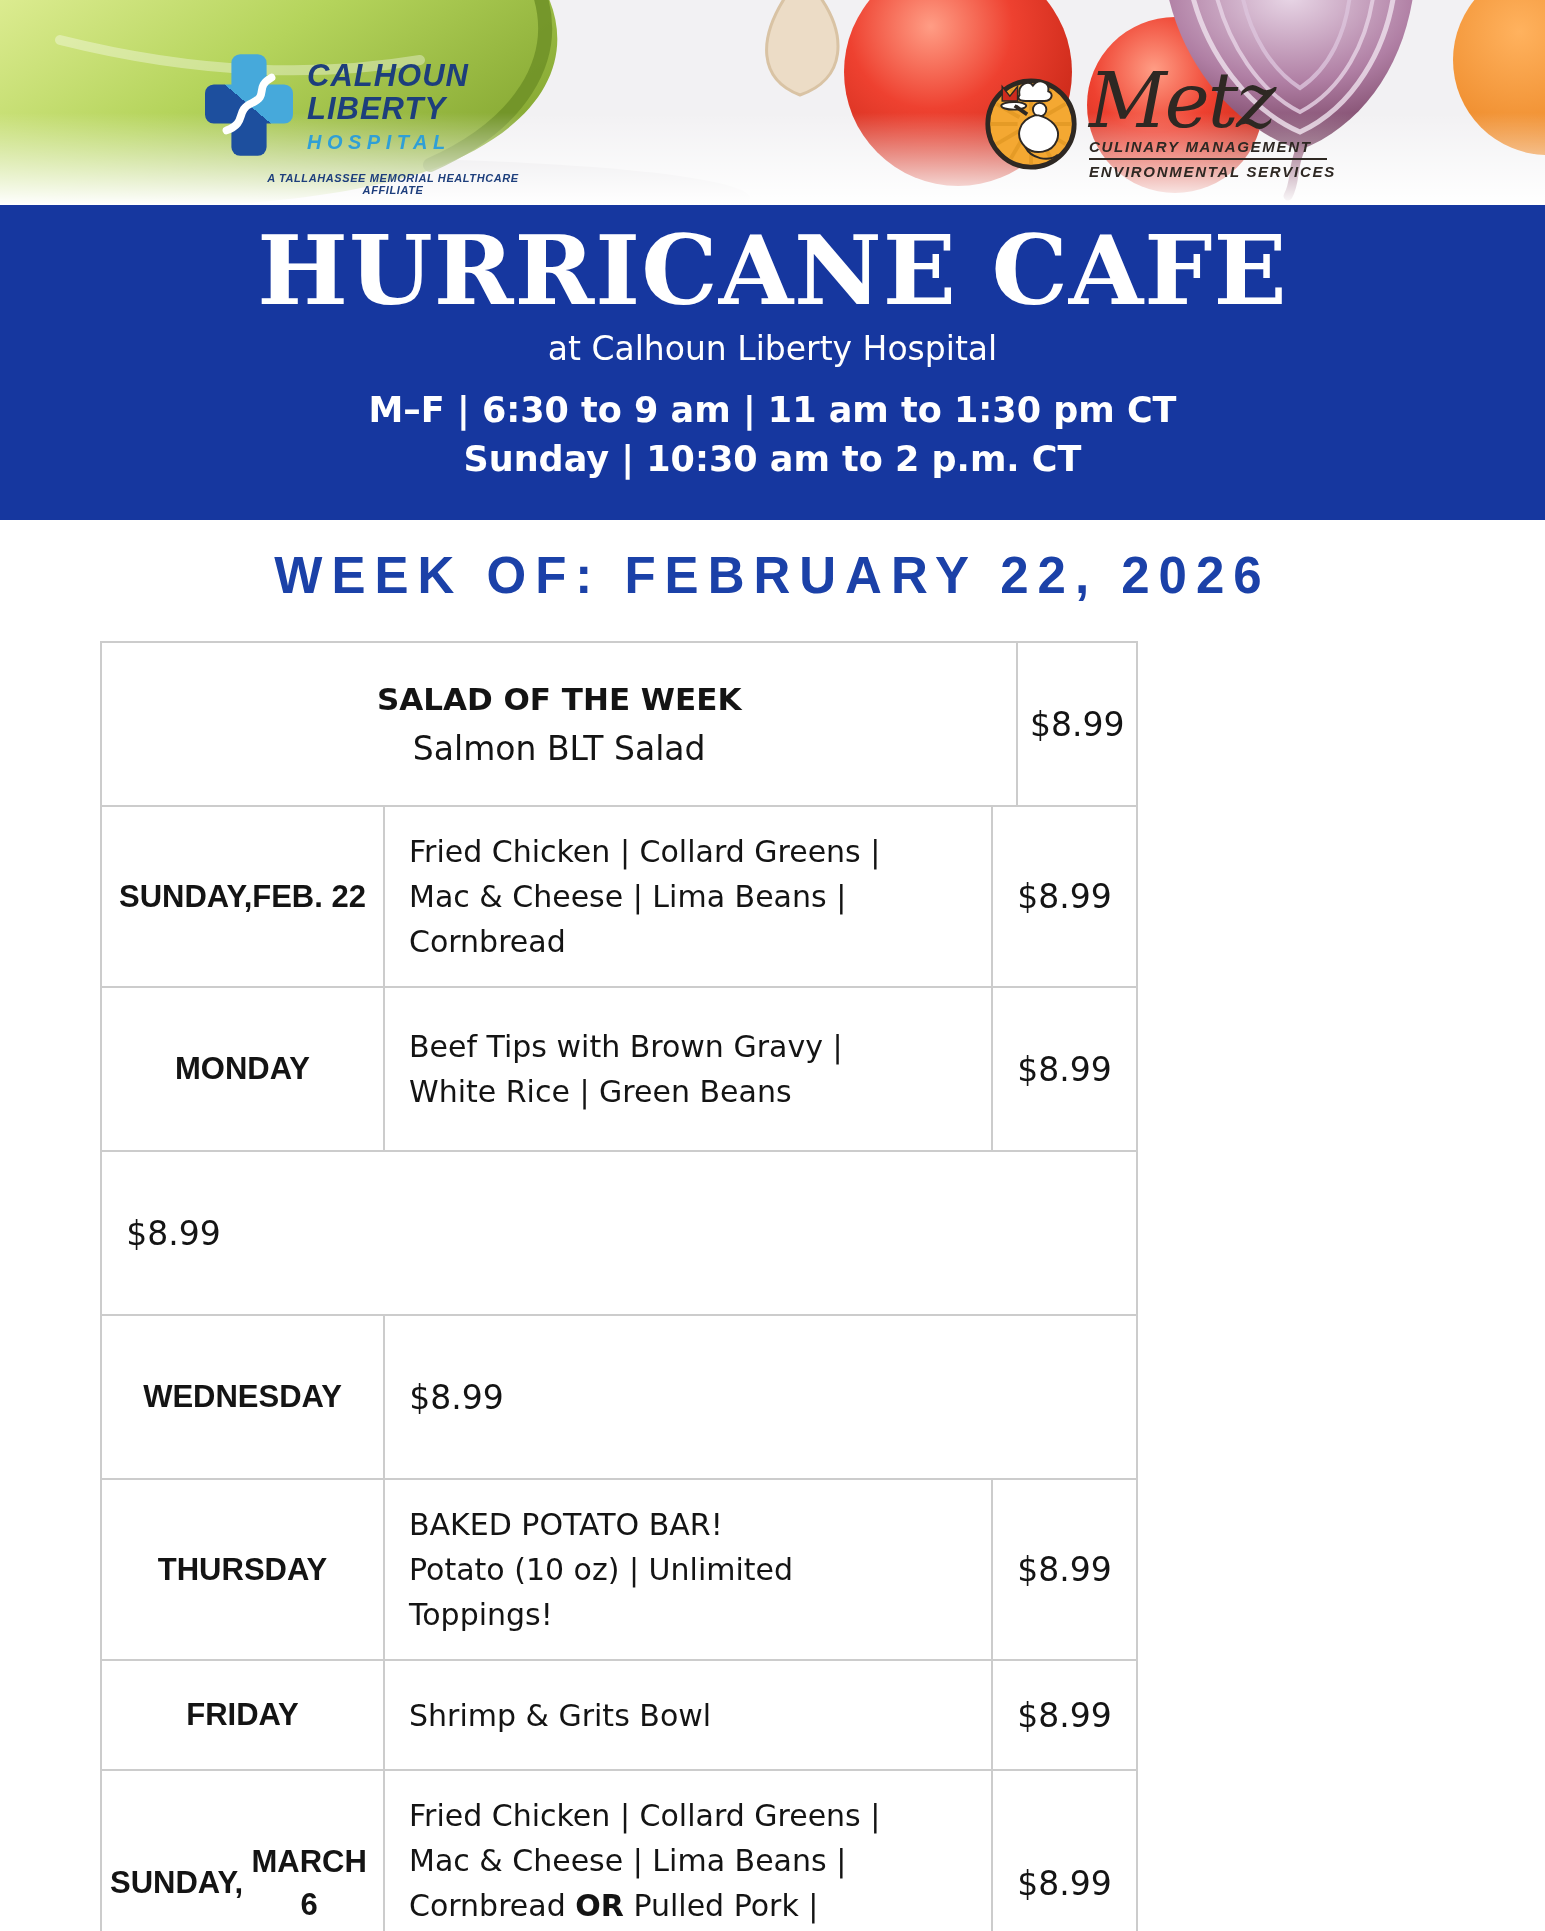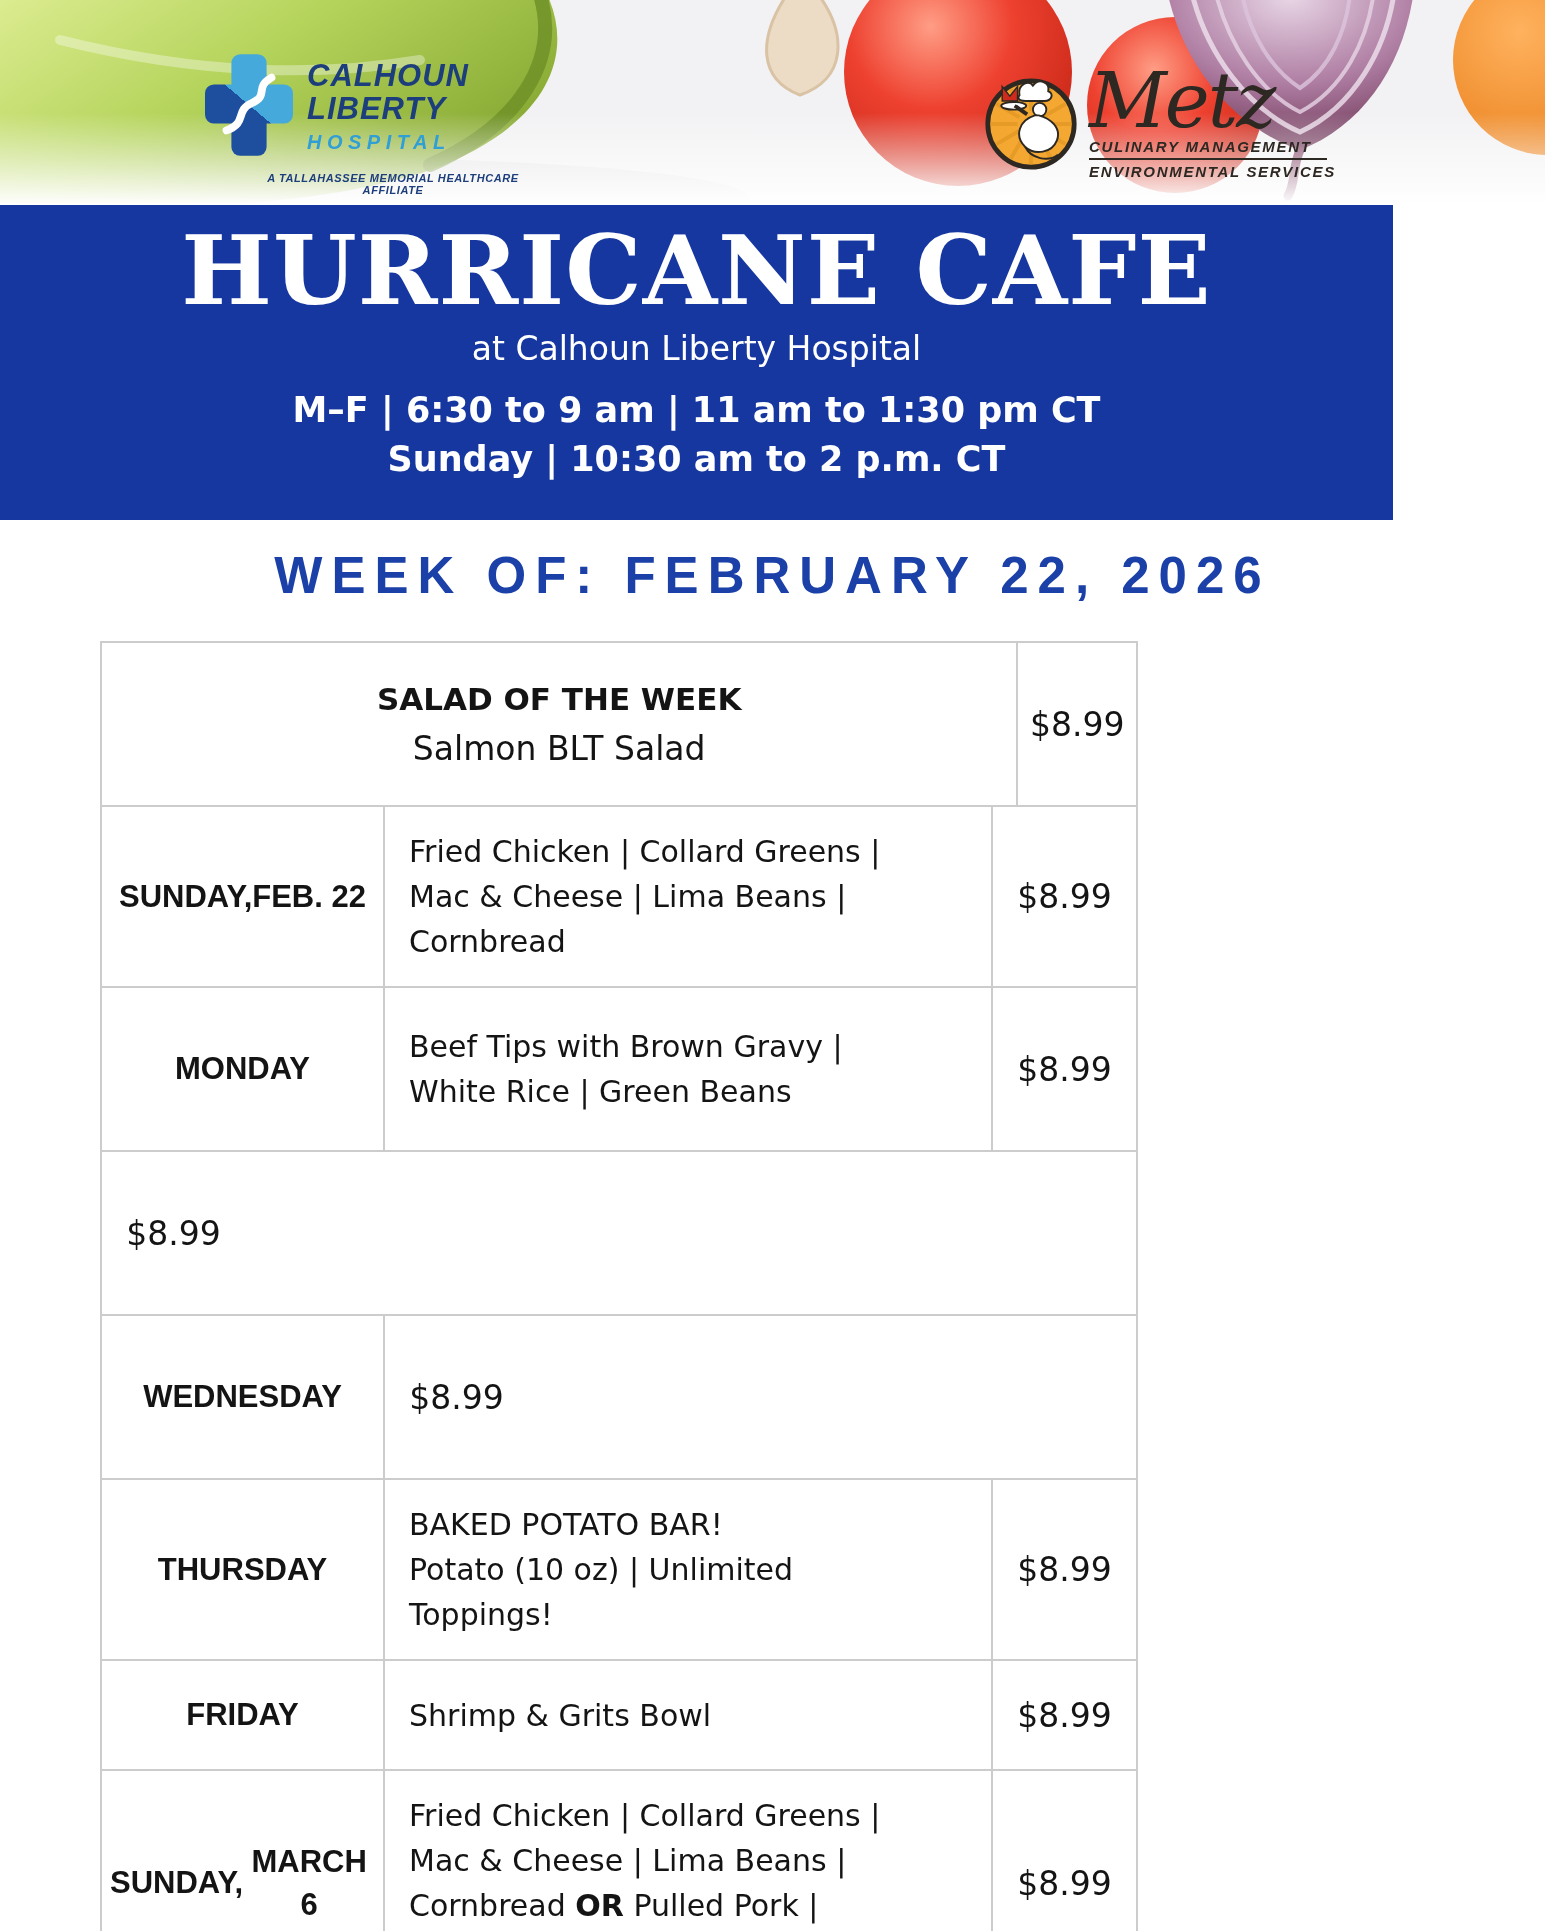--- a/index.html
+++ b/index.html
@@ -32,21 +32,21 @@
     color:var(--calhoun-navy); letter-spacing:0.6px;}
   
   .metz-logo{position:absolute; left:983px; top:68px; display:flex; align-items:center;}
   .metz-text{margin-left:10px;}
   .metz-wordmark{font-family:"DejaVu Serif",serif; font-size:76px; line-height:0.88;
     color:var(--metz-charcoal); letter-spacing:-2px;}
   .metz-tagline{font-family:"Liberation Sans",sans-serif; font-weight:bold; font-size:15px;
     letter-spacing:1.7px; color:var(--metz-charcoal); margin-top:3px;}
   .metz-divider{width:238px; border-top:2px solid var(--metz-charcoal); margin:3px 0 2px 0;}
   
-  .banner{width:1393px; height:315px; background:var(--banner-blue); color:#ffffff;
+  .banner{width:1545px; height:315px; background:var(--banner-blue); color:#ffffff;
     text-align:center; padding-top:12px;}
   .banner-title{font-family:"DejaVu Serif",serif; font-weight:bold; font-size:96px;
     letter-spacing:1px; line-height:1.12;}
   .banner-subtitle{font-family:"DejaVu Sans",sans-serif; font-size:33px; margin-top:4px;}
   .banner-hours{font-family:"DejaVu Sans",sans-serif; font-weight:bold; font-size:35px; margin-top:22px;}
   .banner-hours2{font-family:"DejaVu Sans",sans-serif; font-weight:bold; font-size:35px; margin-top:9px;}
   
   .week-heading{text-align:center; margin-top:26px;
     font-family:"Liberation Sans",sans-serif; font-weight:bold; font-size:51px;
     letter-spacing:9px; color:var(--heading-blue);}

